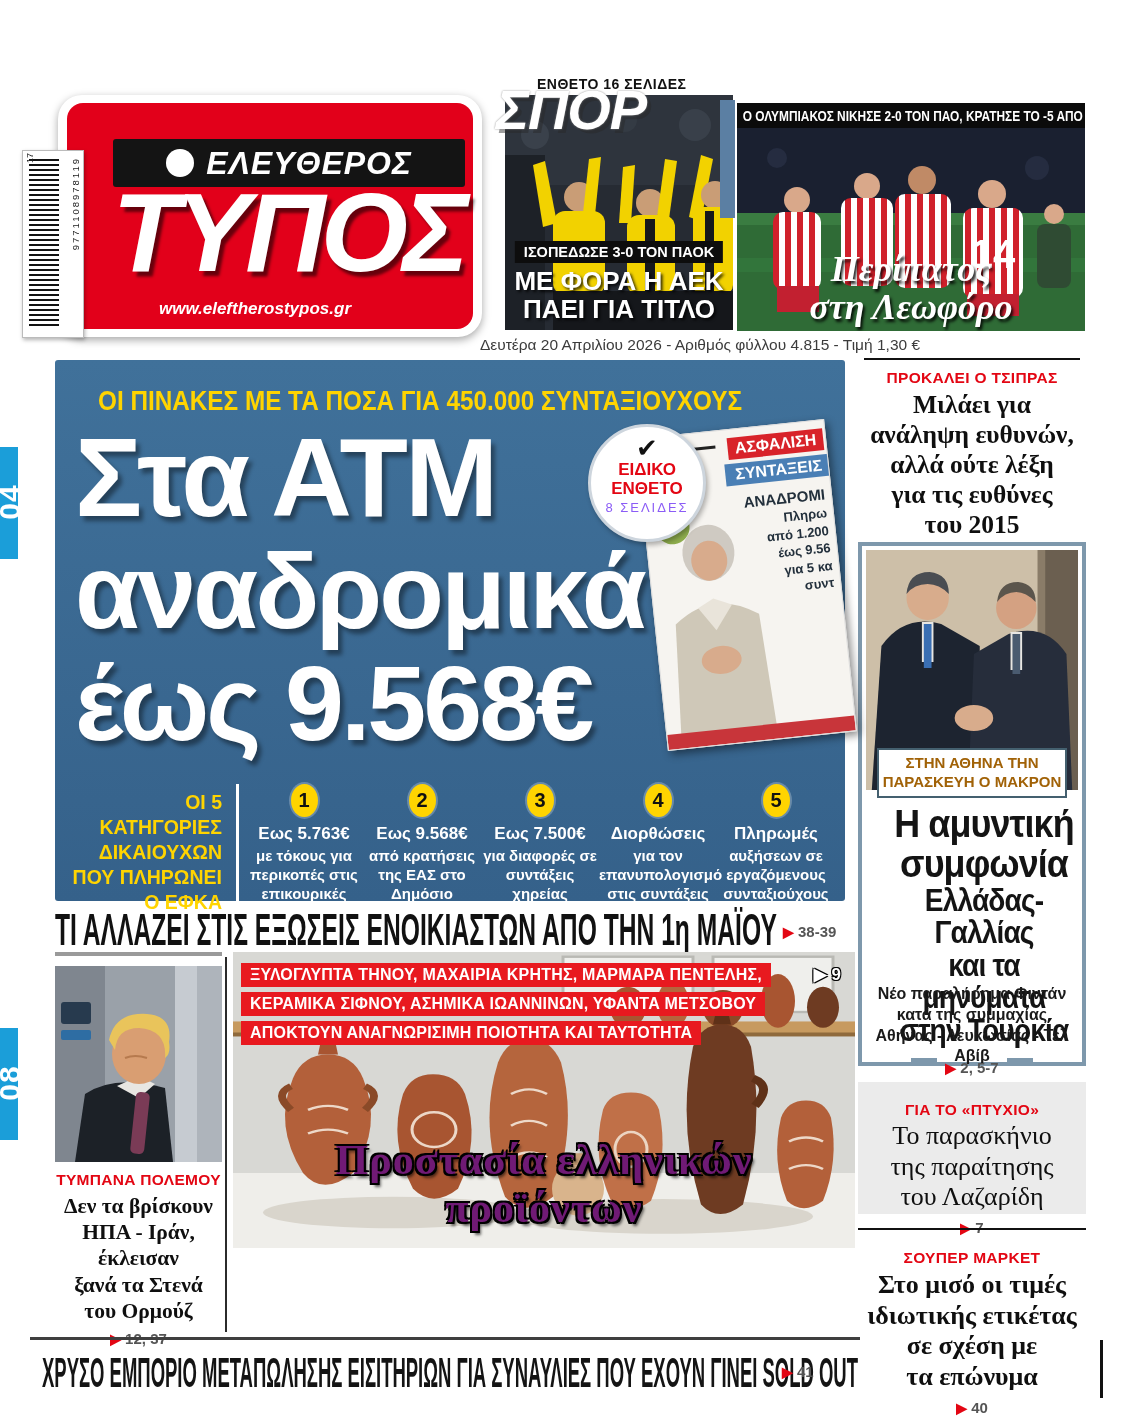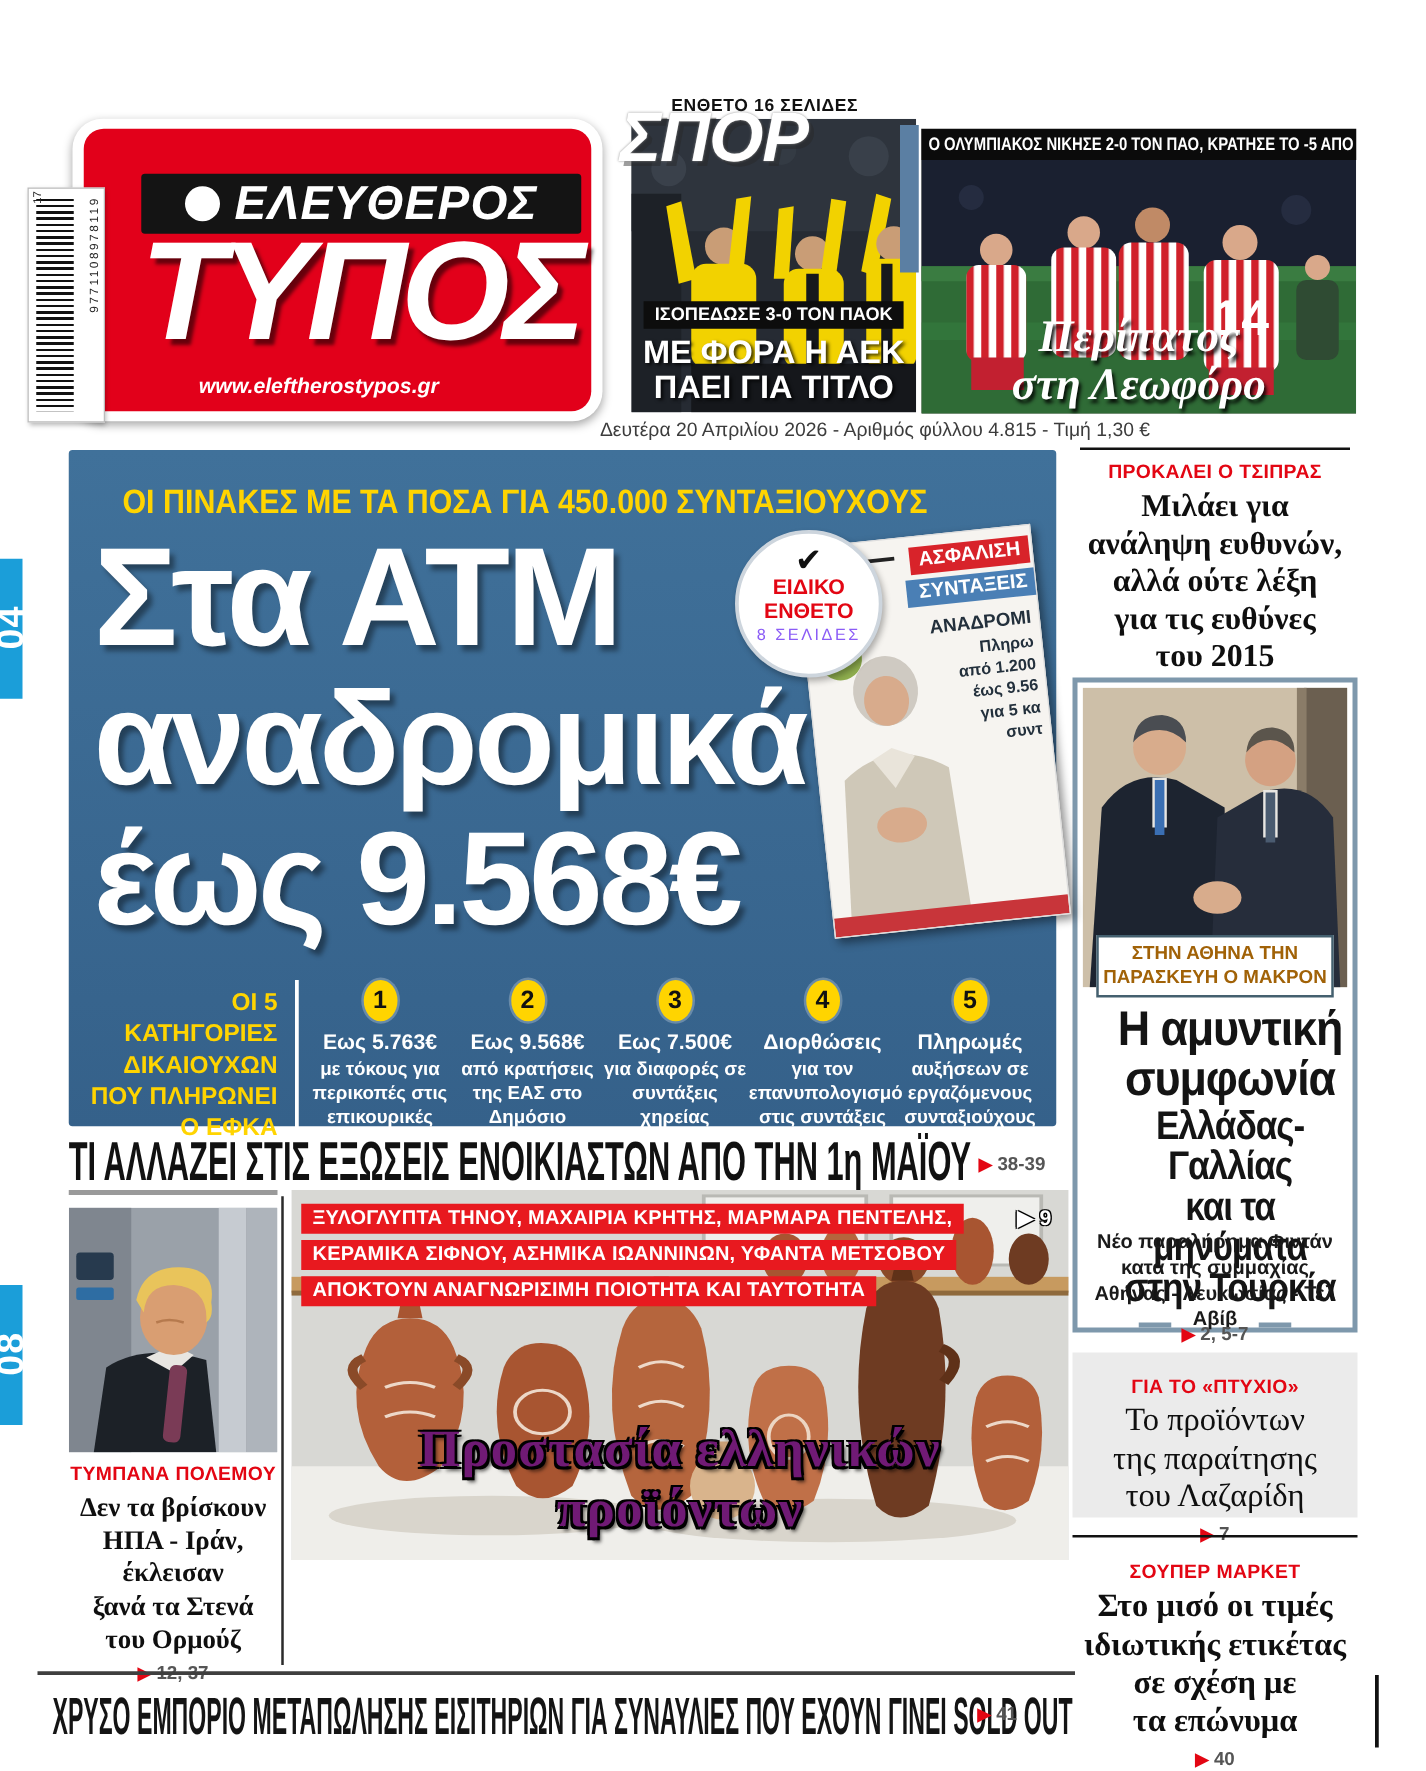--- a/index.html
+++ b/index.html
@@ -11,21 +11,21 @@
   .edge-tab span{position:absolute;left:-8px;top:38px;color:#fff;font-weight:bold;font-size:30px;
         transform:rotate(-90deg);letter-spacing:1px;}
 
   
   .mast{position:absolute;left:58px;top:95px;width:424px;height:242px;background:#fff;
         border-radius:24px;box-shadow:0 3px 8px rgba(0,0,0,.35);}
   .mast-red{position:absolute;left:9px;top:8px;right:9px;bottom:8px;background:#e2001a;border-radius:16px;}
   .mast-bar{position:absolute;left:46px;right:8px;top:36px;height:48px;background:#141414;border-radius:3px;
         display:flex;align-items:center;justify-content:center;gap:12px;}
   .mast-dot{width:28px;height:28px;border-radius:50%;background:#fff;}
-  .mast-bar b{color:#fff;font-style:italic;font-size:38px;letter-spacing:1px;}
+  .mast-bar b{color:#fff;font-style:italic;font-size:32px;letter-spacing:1px;}
   .mast-title{position:absolute;left:40px;right:4px;top:74px;text-align:center;color:#fff;
         font-size:112px;font-weight:bold;font-style:italic;line-height:1;letter-spacing:-5px;
         text-shadow:4px 5px 3px rgba(0,0,0,.55);}
   .mast-site{position:absolute;left:0;right:30px;bottom:10px;text-align:center;color:#fff;
         font-style:italic;font-weight:bold;font-size:17px;}
   .barcode{position:absolute;left:-36px;top:55px;width:60px;height:186px;background:#fff;
         border:1px solid #bbb;box-shadow:1px 2px 4px rgba(0,0,0,.3);}
   .barcode .lines{position:absolute;left:6px;top:8px;bottom:8px;width:30px;
         background:repeating-linear-gradient(180deg,#111 0 2px,#fff 2px 5px);}
   .barcode .num{position:absolute;right:2px;top:6px;font-size:9.5px;color:#222;
@@ -503,21 +503,21 @@
       <div class="dash"></div>
       <div class="pages"><span class="pgmark">▶</span>
         <span>2, 5-7</span></div>
       <div class="dash"></div>
     </div>
   </div>
 
   <div class="ptyxio">
     <div class="kicker-red">ΓΙΑ ΤΟ «ΠΤΥΧΙΟ»</div>
     <div class="sb-serif head">
-      <div>Το προϊόντων</div>
+      <div>Το παρασκήνιο</div>
       <div>της παραίτησης</div>
       <div>του Λαζαρίδη</div>
     </div>
     <div class="pages">
       <span class="pgmark">▶</span>
       <span>7</span>
     </div>
   </div>
 
   <div class="sb-div2"></div>

